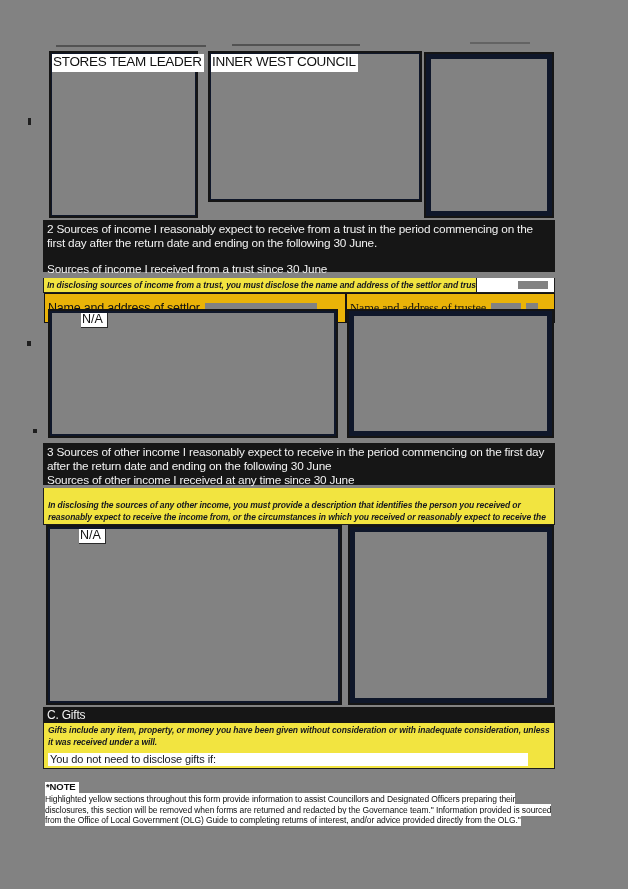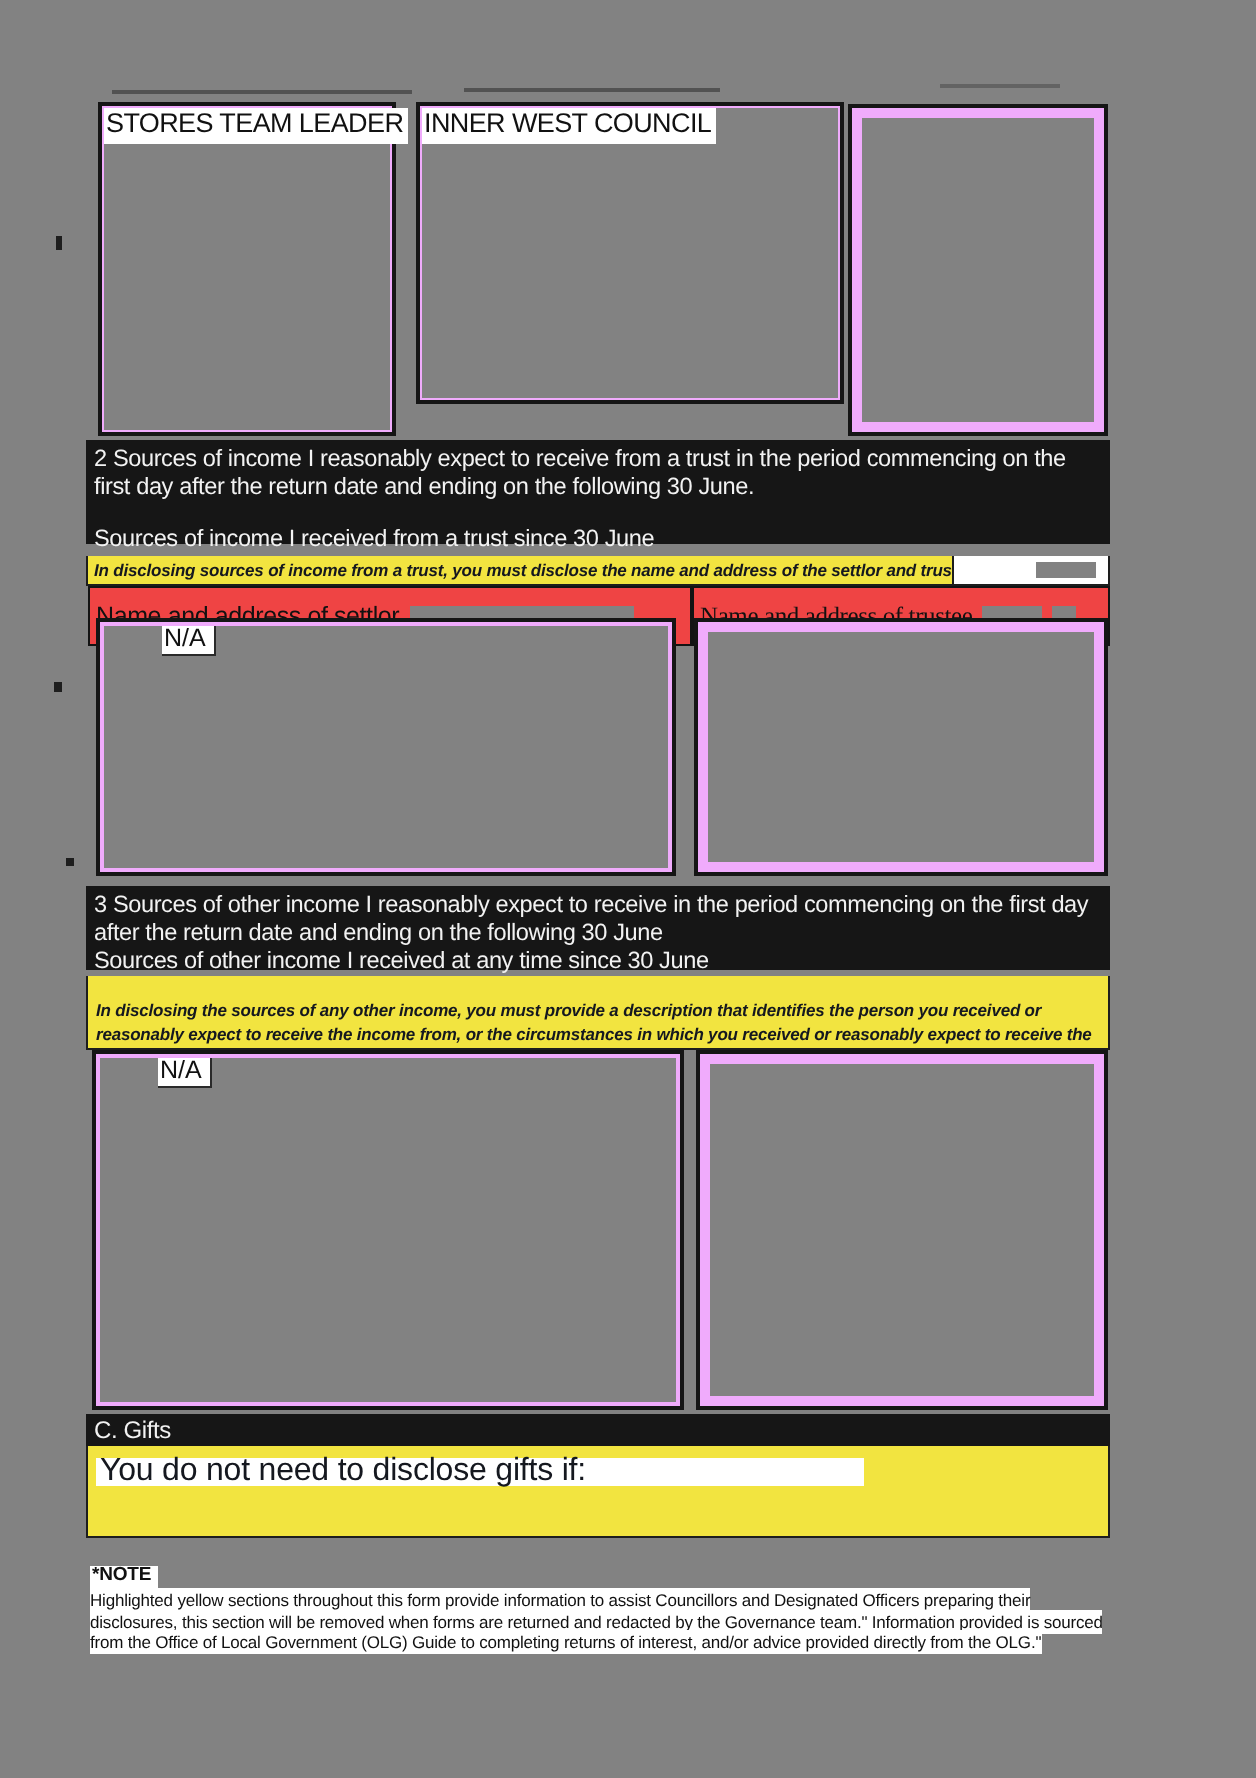--- a/index.html
+++ b/index.html
@@ -2,21 +2,21 @@
 <html><head>
 <meta charset="utf-8">
 <style>
   html,body{margin:0;padding:0;background:#6f6f6f;}
   .page{
     position:relative;width:628px;height:889px;margin:0 auto;
     background:#828282;overflow:hidden;
     font-family:"Liberation Sans","DejaVu Sans",sans-serif;color:#111;
   }
   
-  .scanbox{position:absolute;box-sizing:border-box;background:#f0abfc;border:2px solid #151515;display:flex;flex-direction:column;}
+  .scanbox{position:absolute;box-sizing:border-box;background:#0f172a;border:2px solid #151515;display:flex;flex-direction:column;}
   .fill{flex:1;background:#828282;position:relative;}
   .labelrow{display:flex;}
   .boxlabel{background:#fff;font-size:13.5px;line-height:14px;letter-spacing:-0.3px;padding:1px 2px 3px 1px;white-space:nowrap;}
   .spacer{flex:1;background:#828282;}
   .b1{left:49px;top:51px;width:149px;height:167px;padding:1px;}
   .b2{left:208px;top:51px;width:214px;height:151px;padding:1px;}
   .b3{left:424px;top:52px;width:130px;height:166px;padding:5px;}
 
   
   .blackbar{position:absolute;left:43px;width:512px;background:#161616;color:#f2f2f2;
@@ -29,25 +29,25 @@
   
   .ynote{position:absolute;background:#f2e440;font-style:italic;font-weight:bold;
     font-size:8.5px;line-height:11.8px;letter-spacing:-0.1px;color:#15181f;
     box-sizing:border-box;border:1px solid #1d1d1d;border-top:none;}
   .s2note{left:43px;top:278px;width:434px;height:15px;padding:2px 0 0 3px;white-space:nowrap;overflow:hidden;}
   .s2tail{position:absolute;left:477px;top:278px;width:78px;height:15px;background:#fff;
     border:1px solid #1d1d1d;border-left:none;border-top:none;box-sizing:border-box;}
   .s2tail .mark{position:absolute;right:6px;top:3px;width:30px;height:8px;background:#828282;}
   .s3note{left:43px;top:488px;width:512px;height:37px;padding:12px 4px;}
   .giftnote{left:43px;top:723px;width:512px;height:46px;padding:2px 4px;}
-  .giftnote .followup{font-style:normal;font-weight:normal;font-size:16px;letter-spacing:-0.1px;
-    background:#fff;margin-top:4px;padding:1px 2px;width:384px;box-sizing:border-box;}
+  .giftnote .followup{font-style:normal;font-weight:normal;font-size:11px;letter-spacing:-0.1px;
+    background:#fff;margin-top:4px;padding:1px 2px;width:480px;box-sizing:border-box;}
 
   
-  .cell{position:absolute;top:293px;height:16px;background:#ef4444;border:1.5px solid #131313;
+  .cell{position:absolute;top:293px;height:16px;background:#eab308;border:1.5px solid #131313;
     box-sizing:border-box;font-size:12.5px;letter-spacing:-0.2px;padding:14px 3px;
     display:flex;align-items:center;gap:5px;white-space:nowrap;}
   .hleft{left:44px;width:302px;}
   .hright{left:346px;width:209px;font-family:Liberation Serif, serif;}
   .redact{display:inline-block;background:#828282;height:10px;}
   .r1{width:112px;}
   .r2a{width:30px;}
   .r2b{width:12px;}
 
   
@@ -152,20 +152,21 @@
   </div>
   <div class="scanbox s3r">
     <div class="fill"></div>
   </div>
 
   <div class="blackbar cbar">
     <div>C. Gifts</div>
   </div>
 
   <div class="ynote giftnote">
+    <div>Gifts include any item, property, or money you have been given without consideration or with inadequate consideration, unless it was received under a will.</div>
     <div class="followup">You do not need to disclose gifts if:</div>
   </div>
 
   <div class="fnote">
     <div>
       <span class="fnlabel">*NOTE</span>
     </div>
     <div class="fnbody">
       <span class="hl">Highlighted yellow sections throughout this form provide information to assist Councillors and Designated Officers preparing their disclosures, this section will be removed when forms are returned and redacted by the Governance team." Information provided is sourced from the Office of Local Government (OLG) Guide to completing returns of interest, and/or advice provided directly from the OLG."</span>
     </div>

